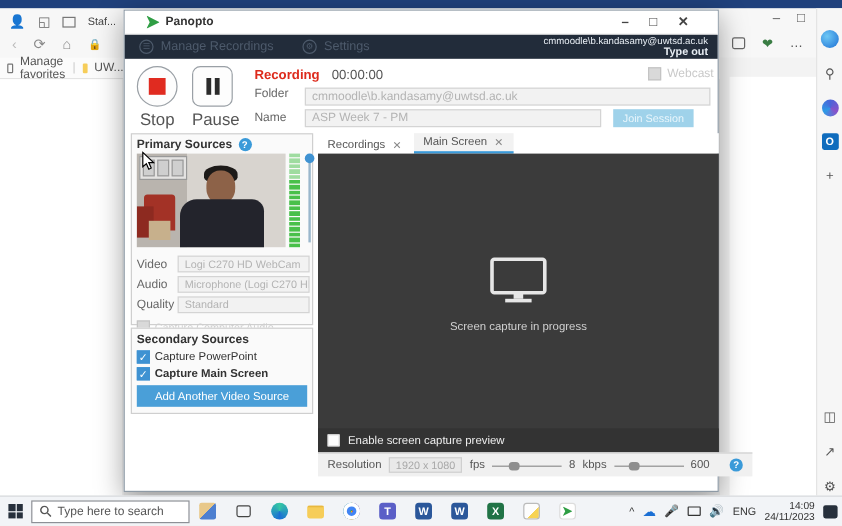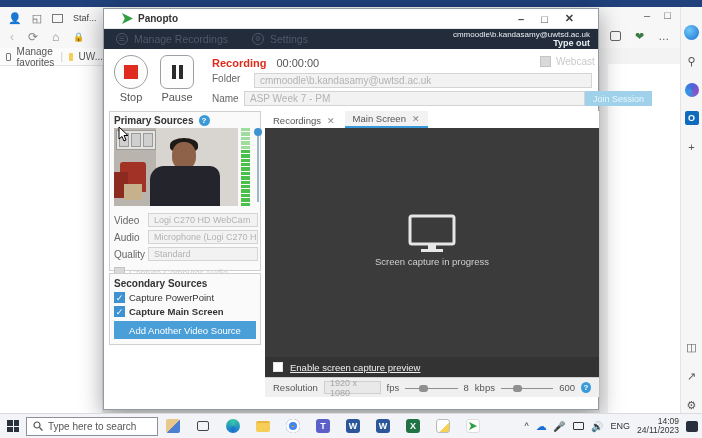--- a/index.html
+++ b/index.html
@@ -44,21 +44,21 @@
   .nav-right { margin-left:auto; text-align:right; padding:1px 8px 0 0; font-size:8px; line-height:9px; color:#e8eef4; }
   .nav-right b { font-size:9px; }
 
   
   .ctl-btn { width:34px; height:34px; background:#fdfdfd; border:1px solid #9aa0a6; display:flex; align-items:center; justify-content:center; }
   .stop-btn { border-radius:50%; }
   .pause-btn { border-radius:7px; }
   .stop-sq { width:14px; height:14px; background:#e02b20; }
   .pause-bars { display:flex; gap:3px; }
   .pause-bars i { width:4px; height:14px; background:#2b2b2b; }
-  .ctl-label { font-size:11px; color:#555; text-align:center; margin-top:2px; }
+  .ctl-label { font-size:14px; color:#555; text-align:center; margin-top:2px; }
 
   .rec-red { color:#dd2b1c; font-weight:bold; font-size:11px; }
   .rec-timer { color:#555; font-size:11px; margin-left:10px; }
 
   .fld-label { font-size:10px; color:#666; }
   .fld { background:#f2f2f2; border:1px solid #d4d4d4; color:#b3b3b3; font-size:10px; padding:1px 5px; height:15px; display:flex; align-items:center; overflow:hidden; white-space:nowrap; }
   .join-btn { background:#9fd2ea; color:#e9f6fc; border:none; font-size:9px; height:15px; padding:0 8px; }
 
   .chk { width:11px; height:11px; border:1px solid #b5b5b5; background:#fff; display:inline-block; }
   .chk-on { background:#3f92d2; border-color:#3f92d2; color:#fff; font-size:9px; line-height:11px; text-align:center; }
@@ -91,22 +91,22 @@
 
   .add-btn { background:#4a9fd8; color:#fff; border:none; font-size:9.5px; width:100%; height:18px; }
 
   
   .tabs { left:264px; top:110px; width:333px; height:17px; display:flex; align-items:flex-end; gap:2px; font-size:9.5px; color:#555; background:#ffffff; }
   .tab { display:flex; align-items:center; gap:6px; padding:2px 8px; }
   .tab .x { color:#888; font-size:9px; }
   .tab-active { border-bottom:2px solid #3a9ad9; background:#f2f2f2; }
   .dark { left:264px; top:127px; width:333px; height:249px; background:#3b3b3b; }
   .dark-center { position:absolute; left:0; right:0; top:86px; text-align:center; color:#dcdcdc; }
-  .dark-center .cap-text { margin-top:0; font-size:9.5px; color:#d0d0d0; }
-  .preview-row { position:absolute; left:0; bottom:0; width:100%; height:20px; display:flex; align-items:center; gap:7px; padding-left:8px; color:#eee; font-size:9.5px; background:#333333;text-decoration:underline; }
+  .dark-center .cap-text { margin-top:10px; font-size:9.5px; color:#d0d0d0; }
+  .preview-row { position:absolute; left:0; bottom:0; width:100%; height:20px; display:flex; align-items:center; gap:7px; padding-left:8px; color:#eee; font-size:9.5px; background:#333333; }
   .chk-dark { width:10px; height:10px; border:1px solid #e5e5e5; background:#fdfdfd; }
 
   .res-bar { left:264px; top:376px; width:333px; height:20px; background:#f0f0f0; border-top:1px solid #d0d0d0; display:flex; align-items:center; gap:6px; padding:0 8px; font-size:9.5px; color:#555; }
   .res-fld { background:#e9e9e9; border:1px solid #cfcfcf; color:#a8a8a8; padding:0 5px; height:13px; display:flex; align-items:center; font-size:9px; }
   .slider { position:relative; width:58px; height:10px; }
   .slider .trk { position:absolute; left:0; top:5px; width:100%; height:1px; background:#8f8f8f; }
   .slider .th { position:absolute; top:2px; width:9px; height:7px; border-radius:3px; background:#8f8f8f; }
 
   
   .taskbar { left:0; top:413px; width:702px; height:25px; background:#f2f4f7; border-top:1px solid #d9dbde; display:flex; align-items:center; }
@@ -220,21 +220,21 @@
   </div>
   <div class="abs" style="left:436px; top:47px; display:flex; align-items:center; gap:5px;">
     <span class="chk chk-dis"></span>
     <span style="color:#c9c9c9; font-size:10px;">Webcast</span>
   </div>
 
   <div class="abs" style="left:108px; top:64px; display:flex; align-items:flex-start; gap:10px; width:380px;">
     <span class="fld-label" style="width:32px;">Folder</span>
     <span class="fld" style="flex:1;">cmmoodle\b.kandasamy@uwtsd.ac.uk</span>
   </div>
-  <div class="abs" style="left:108px; top:82px; display:flex; align-items:center; width:440px;">
+  <div class="abs" style="left:108px; top:82px; display:flex; align-items:center; gap:10px; width:366px;">
     <span class="fld-label" style="width:32px;">Name</span>
     <span class="fld" style="flex:1;">ASP Week 7 - PM</span>
     <button class="join-btn">Join Session</button>
   </div>
 
   <div class="abs panel" style="left:5px; top:102px; width:152px; height:160px;">
     <div style="display:flex; align-items:center; gap:5px; padding:3px 4px;">
       <span class="panel-h">Primary Sources</span>
       <span class="help-dot">?</span>
     </div>
@@ -327,21 +327,21 @@
         <rect x="15" y="35" width="22" height="3" fill="#e6e6e6"></rect>
       </svg>
       <div class="cap-text">Screen capture in progress</div>
     </div>
     <div class="preview-row">
       <span class="chk-dark"></span>
       <span>Enable screen capture preview</span>
     </div>
   </div>
 
-  <div class="abs res-bar" style="left:161px; top:368px; width:334px;">
+  <div class="abs res-bar" style="left:161px; top:368px; width:362px;">
     <span>Resolution</span>
     <span class="res-fld">1920 x 1080</span>
     <span>fps</span>
     <span class="slider">
         <span class="trk"></span>
         <span class="th" style="left:14px;"></span>
       </span>
     <span>8</span>
     <span>kbps</span>
     <span class="slider">

